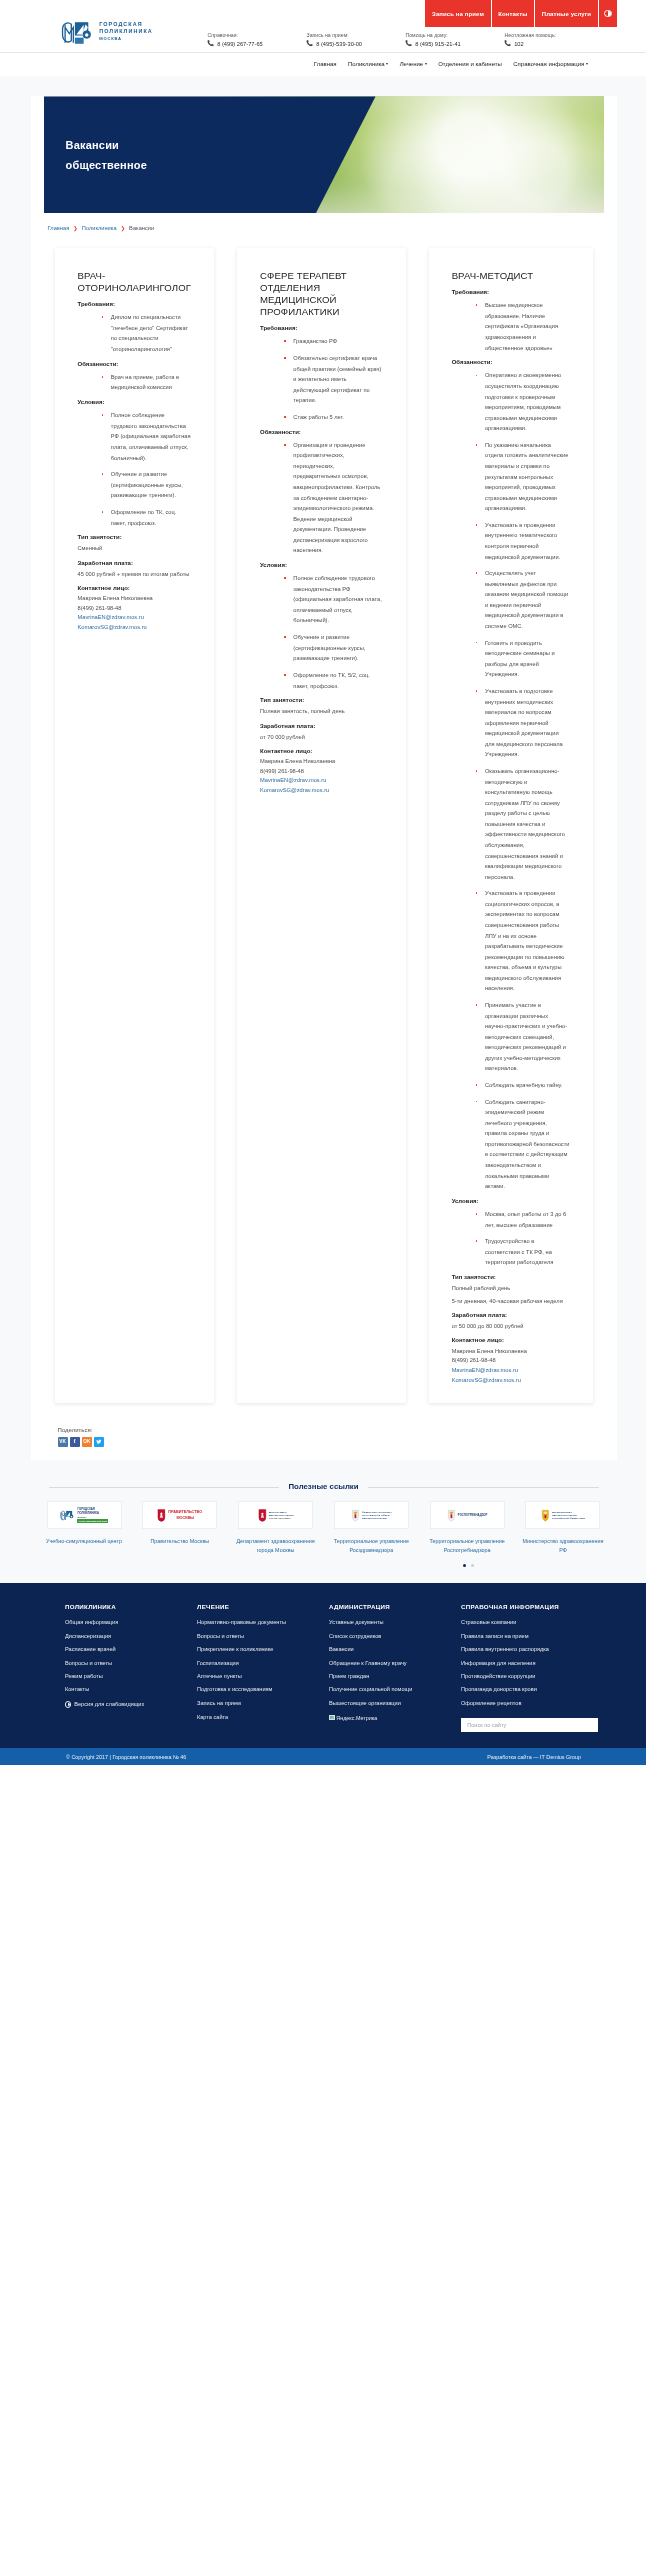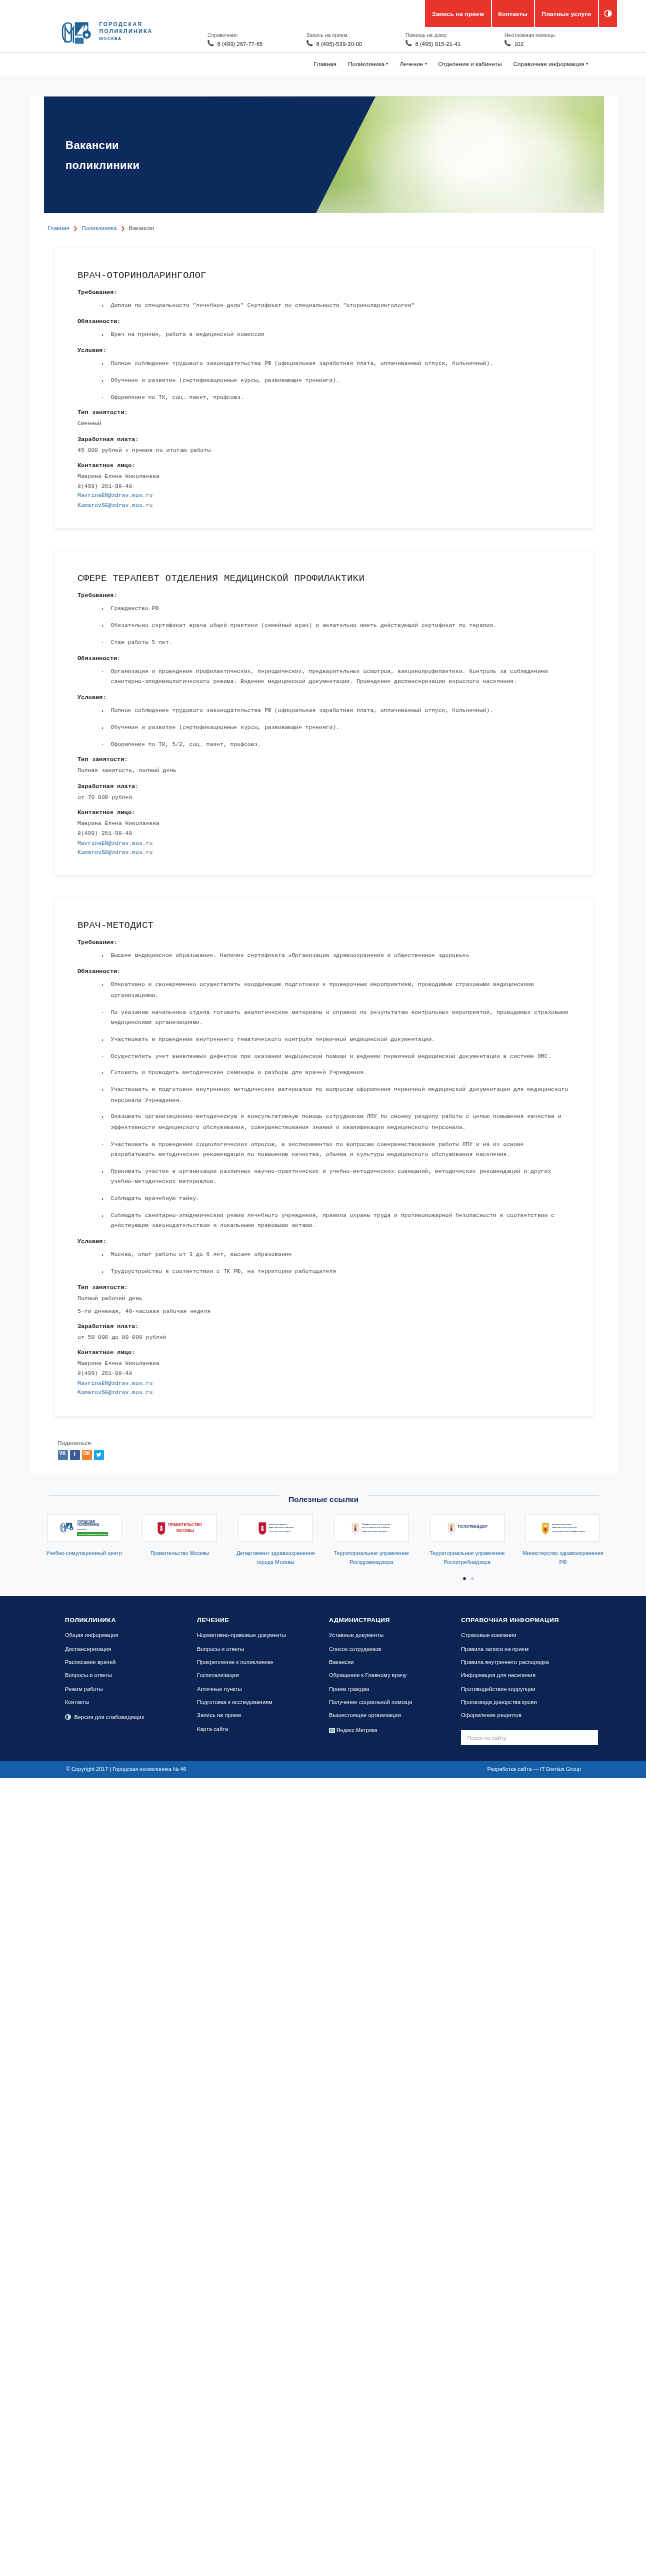--- a/index.html
+++ b/index.html
@@ -103,21 +103,21 @@
 
   
   .crumbs {
     margin: 11.4px 13px 0; padding-left: 4.1px;
     font-size: 5.7px; color: #2b6ca3; display: flex; align-items: center; gap: 4.1px;
   }
   .crumbs .sep { color: #e8342a; font-size: 5.2px; }
   .crumbs .cur { color: #4a5560; }
 
   
-  .vac-list { margin: 17.6px 24px 0; display: flex; flex-direction: column; gap: 23px; font-family: Liberation Mono, monospace; }
+  .vac-list { margin: 17.6px 24px 0; display: flex; gap: 23px; }
   .vac-card {
     background: #fff; border-radius: 1px;
     box-shadow: 0 1px 4.7px rgba(25,45,80,.12);
     padding: 22px 23px 17.6px;
   }
   .vac-title {
     font-size: 9.6px; font-weight: normal; color: #1d1d1d;
     letter-spacing: 0.1px; margin-bottom: 6.7px; line-height: 1.25;
   }
   .sec-label { font-size: 6px; font-weight: bold; color: #1a1a1a; margin: 5.7px 0 3.1px; }
@@ -145,21 +145,21 @@
   }
   .s-vk { background: #4a76a8; font-size: 4.7px; }
   .s-fb { background: #3b5998; font-family: "Liberation Serif", serif; }
   .s-ok { background: #ee802f; font-size: 4.7px; }
   .s-tw { background: #1da1f2; font-size: 5.2px; }
 
   
   .links-sec { background: #f7f9fb; padding: 22px 0 15.6px; }
   .links-head {
     width: 550px; margin: 0 auto 10px; display: flex;
-    gap: 9px;
+    align-items: center; gap: 9px;
   }
   .links-head .rule { flex: 1; height: 0.5px; background: #d7dde4; }
   .links-head .t { font-size: 7.8px; font-weight: bold; color: #0d2a5e; white-space: nowrap; }
   .links-row {
     width: 565px; margin: 0 auto; display: flex;
     justify-content: space-between; align-items: flex-start;
   }
   .link-item { width: 86px; text-align: center; cursor: pointer; }
   .link-logo {
     width: 75px; height: 28px; margin: 0 auto 7.3px; background: #fff;
@@ -313,21 +313,21 @@
   </div>
 </div>
 
 <div class="page-bg">
   <div class="page-card">
 
     <div class="hero">
       <div class="hero-panel"></div>
       <div class="hero-title">
         <div>Вакансии</div>
-        <div>поликлиники</div>
+        <div>общественное</div>
       </div>
     </div>
 
     <div class="crumbs">
       <span>Главная</span>
       <span class="sep">❯</span>
       <span>Поликлиника</span>
       <span class="sep">❯</span>
       <span class="cur">Вакансии</span>
     </div>

